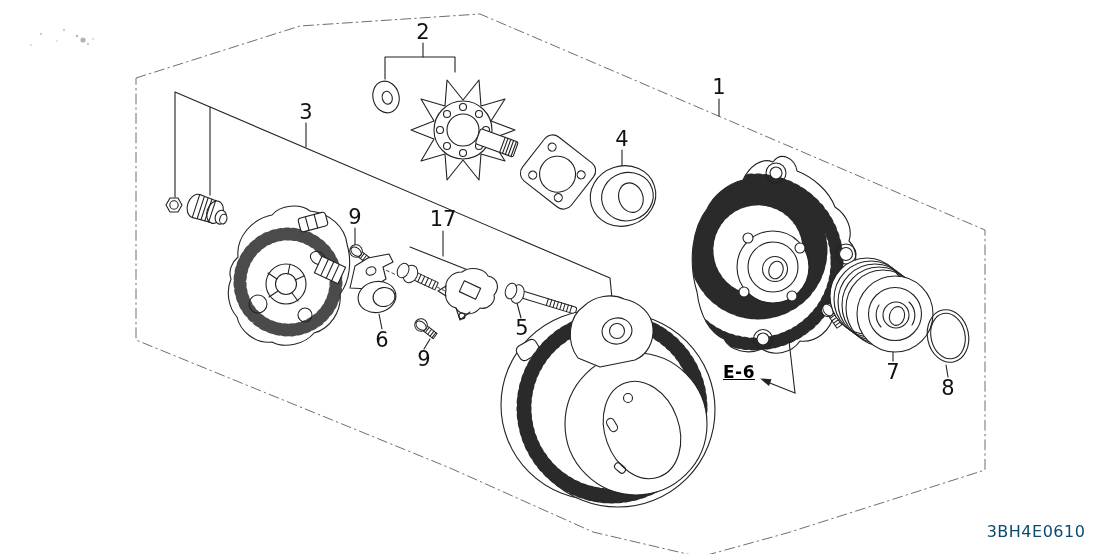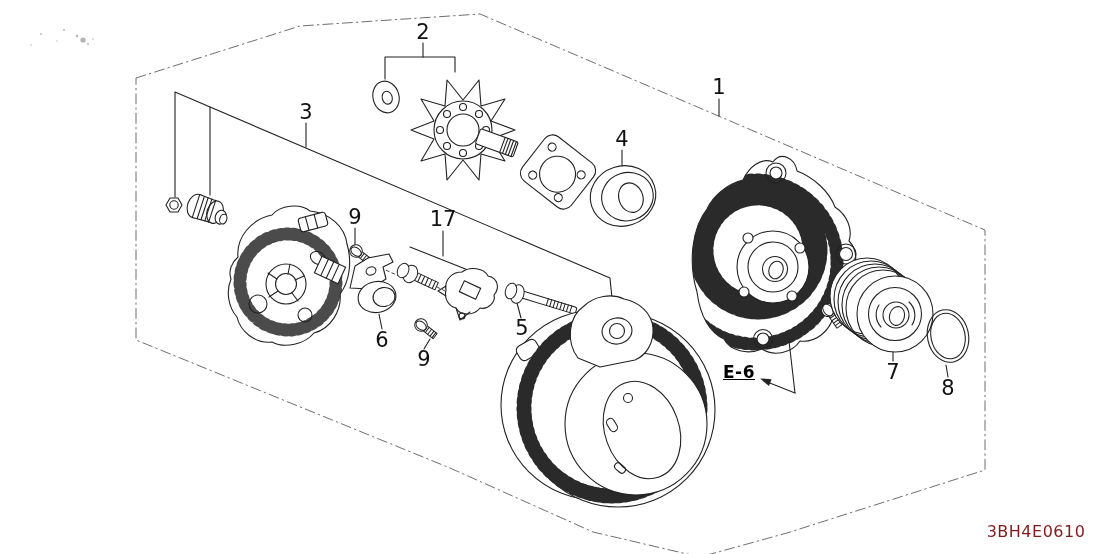--- a/index.html
+++ b/index.html
@@ -13,21 +13,21 @@
     font:400 21px "DejaVu Sans",sans-serif;color:#111;
     white-space:nowrap;user-select:none;
   }
   .ref-label{
     position:absolute;transform:translate(-50%,-50%);
     font:700 17px "DejaVu Sans",sans-serif;color:#000;
     letter-spacing:0.5px;white-space:nowrap;text-decoration:underline;
   }
   .diagram-code{
     position:absolute;transform:translate(-50%,-50%);
-    font:400 16px "DejaVu Sans",sans-serif;color:#7f1d1d;
+    font:400 16px "DejaVu Sans",sans-serif;color:#0c4a6e;
     letter-spacing:0.5px;white-space:nowrap;
   }
 </style>
 </head>
 <body>
 
 <div id="stage">
 
   <svg id="artwork" width="1108" height="554" viewBox="0 0 1108 554" stroke-linejoin="round" stroke-linecap="round">
 

